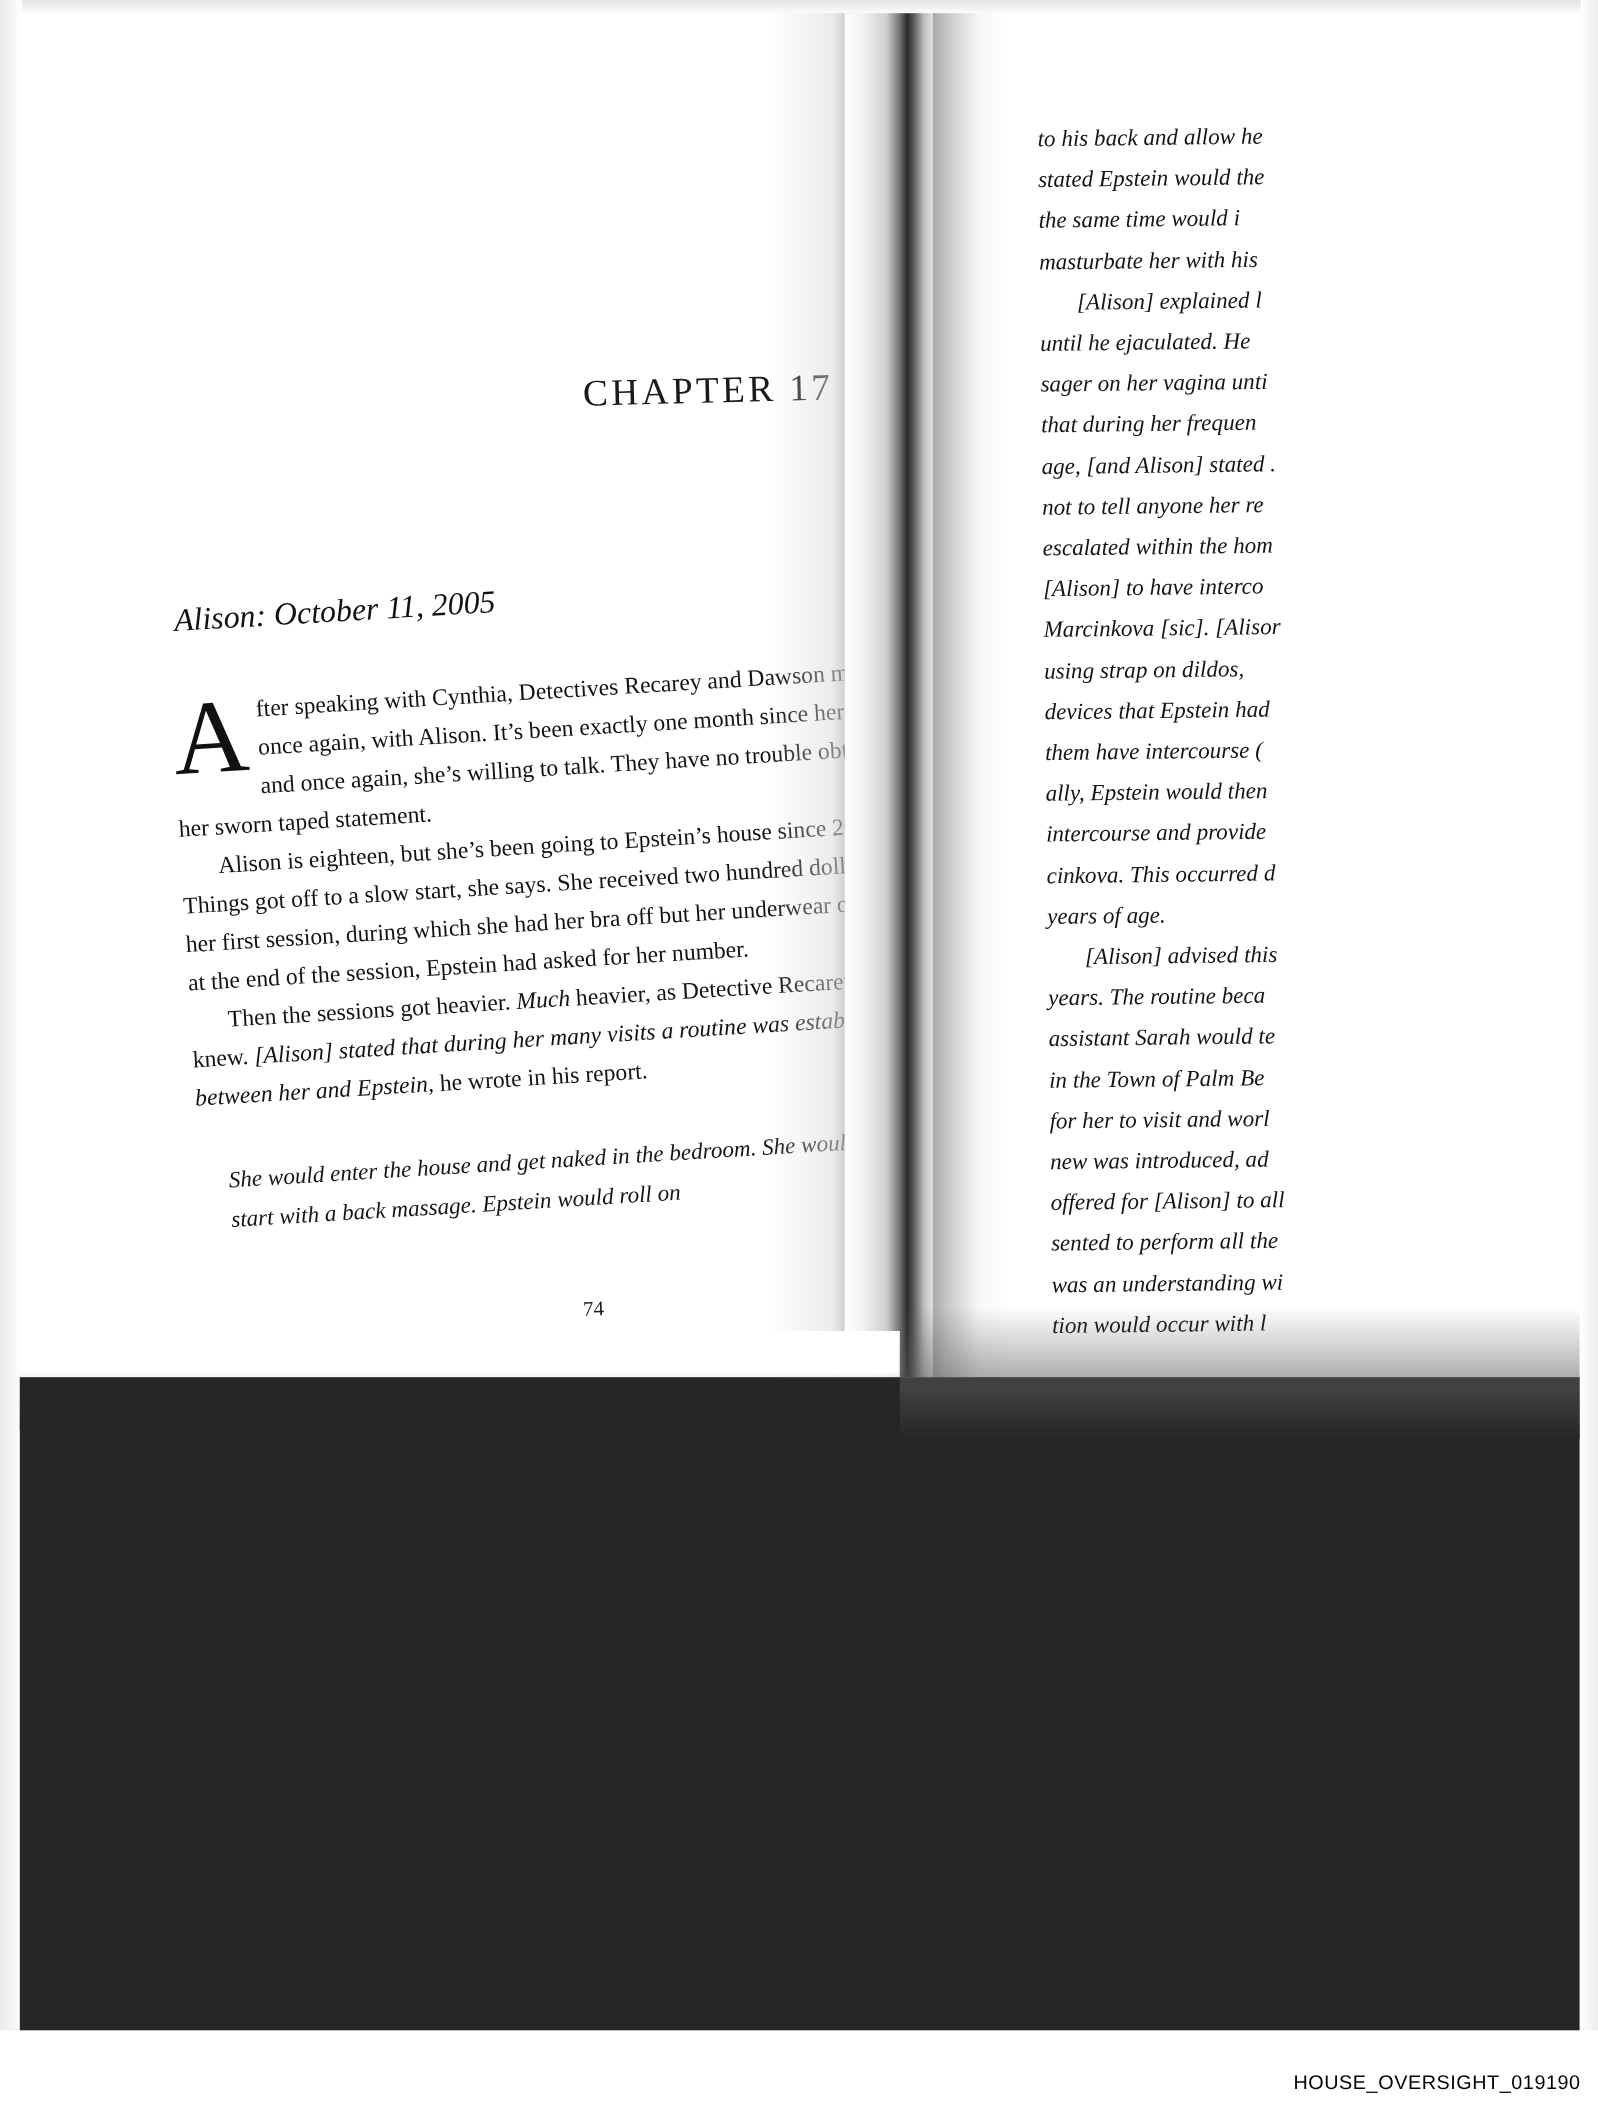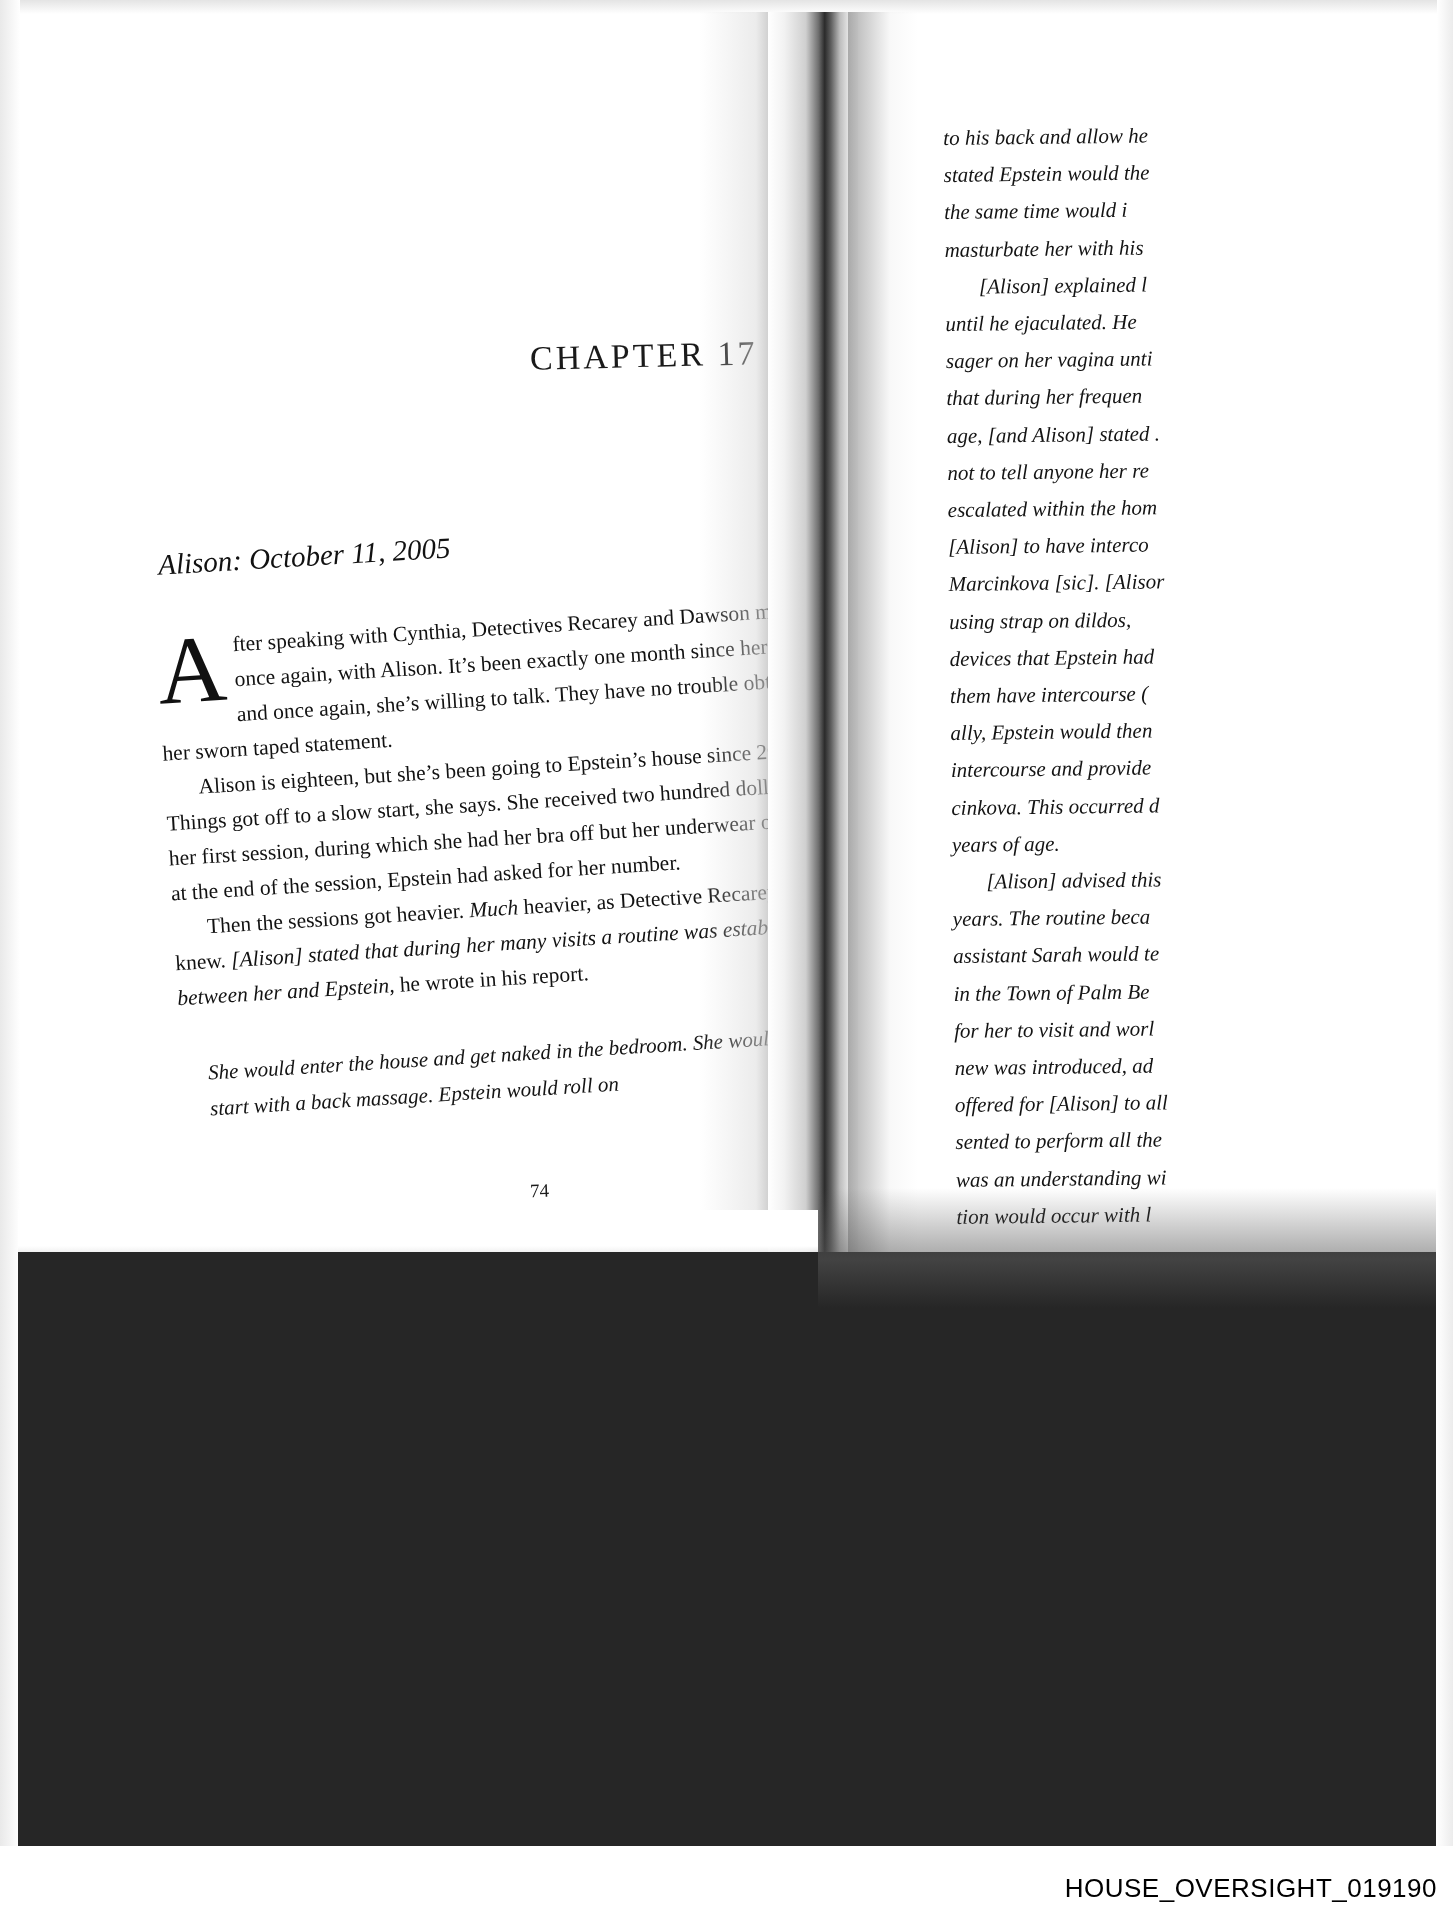--- a/index.html
+++ b/index.html
@@ -195,21 +195,21 @@
     top: 1168px;
     font-size: 19px;
     color: #1c1c1c;
     transform: rotate(-2deg);
   }
 
   
   .right-page {
     position: absolute;
     left: 905px;
-    top: 20px;
+    top: 8px;
     width: 548px;
     height: 1240px;
     overflow: hidden;
   }
   .right-col {
     position: absolute;
     left: 38px;
     top: 100px;
     width: 560px;
     transform: rotate(-0.7deg);
@@ -224,21 +224,21 @@
     font-family: "Liberation Serif", serif;
   }
   .rline.ind { padding-left: 34px; }
 
   
   .bates {
     position: absolute;
     right: 16px;
     bottom: 16px;
     font-family: "Liberation Sans", sans-serif;
-    font-size: 26px;
+    font-size: 18px;
     letter-spacing: 0.5px;
     color: #000;
     white-space: nowrap;
   }
 </style>
 </head>
 <body>
 
 <div id="scan">
 

